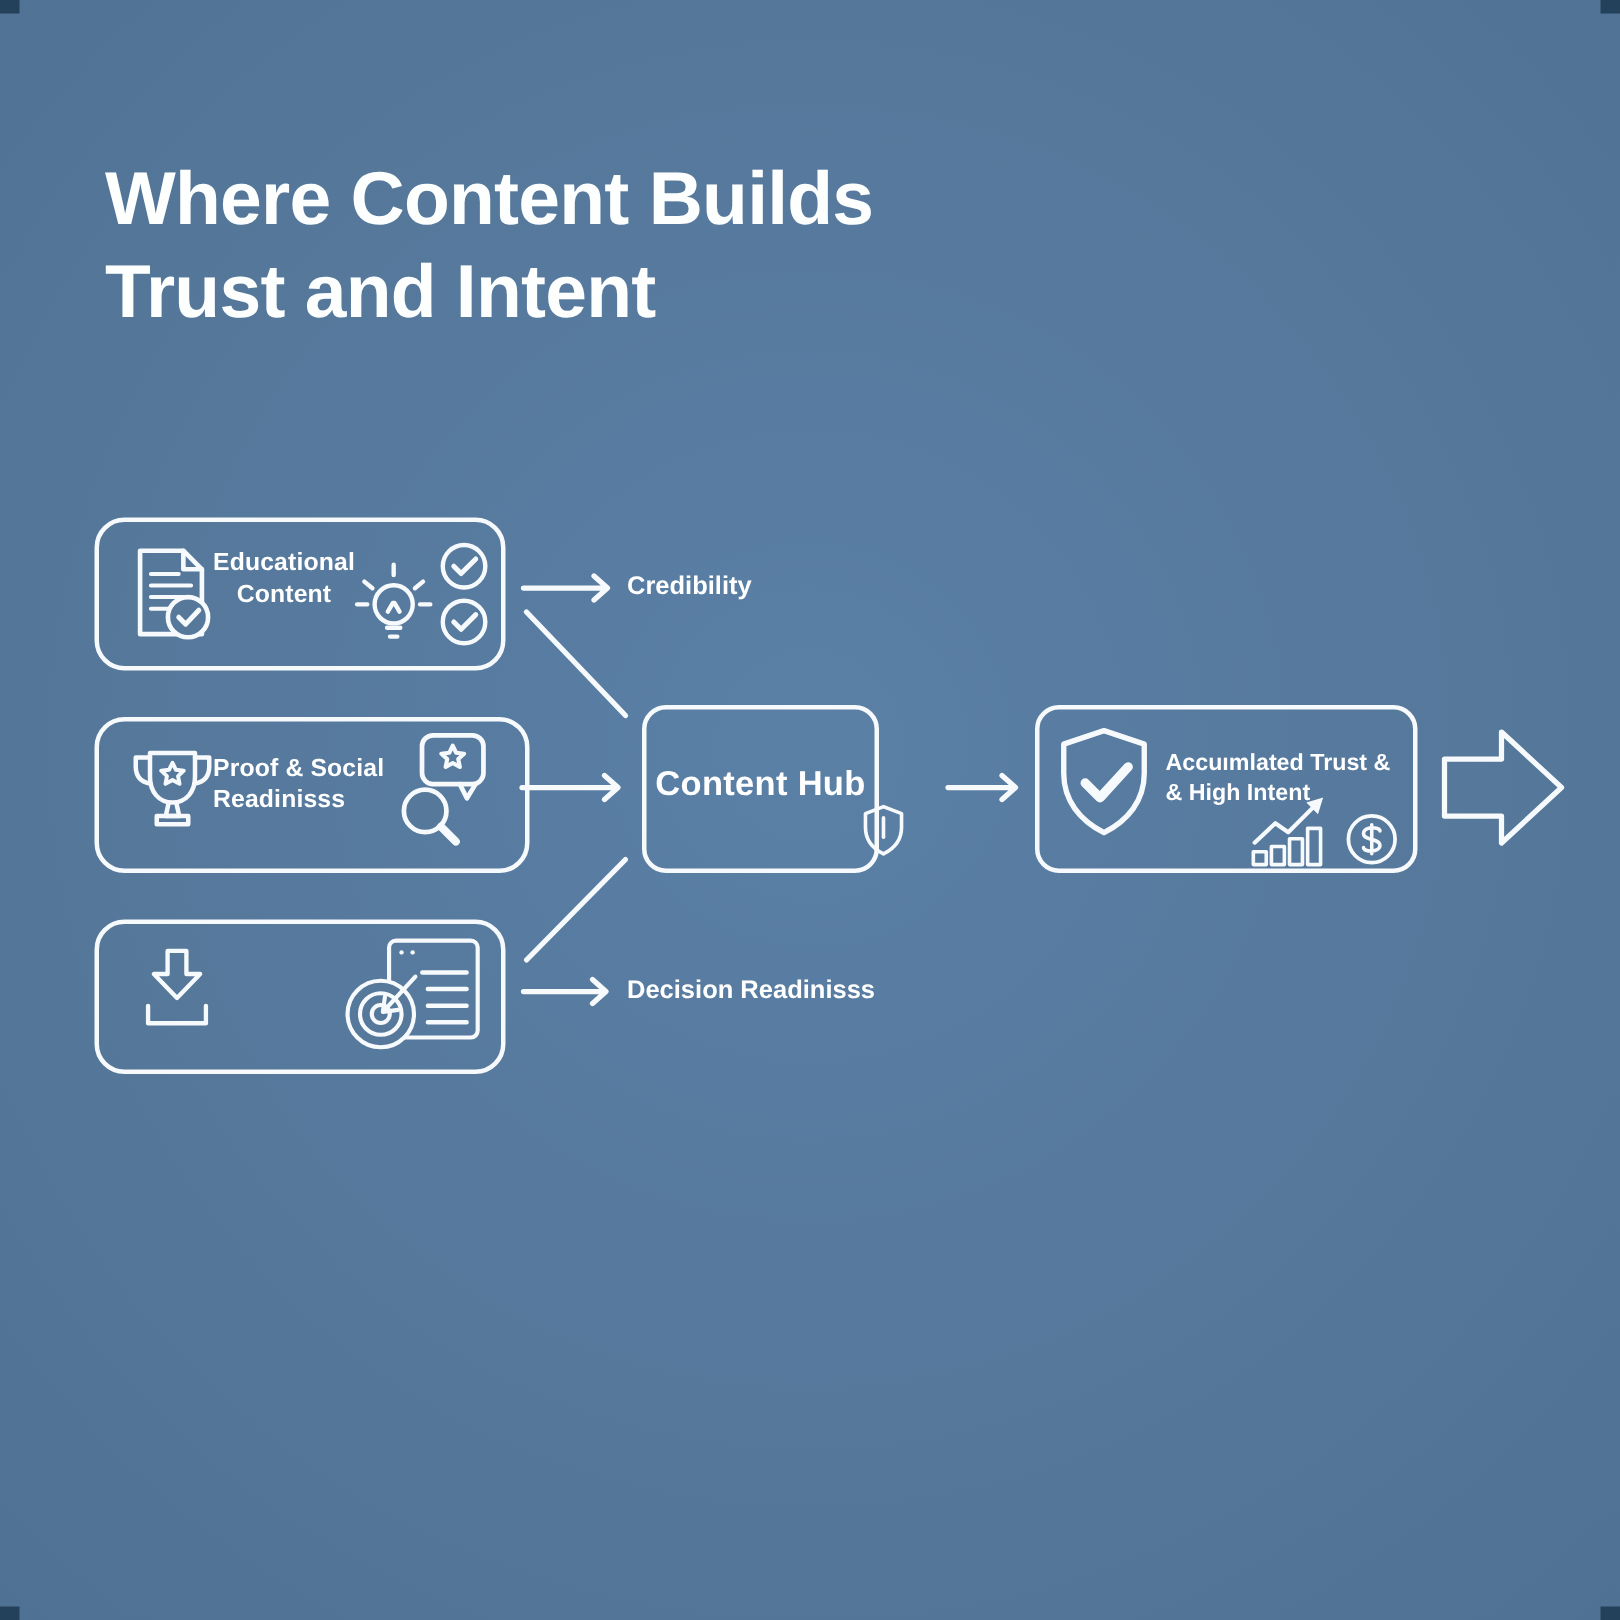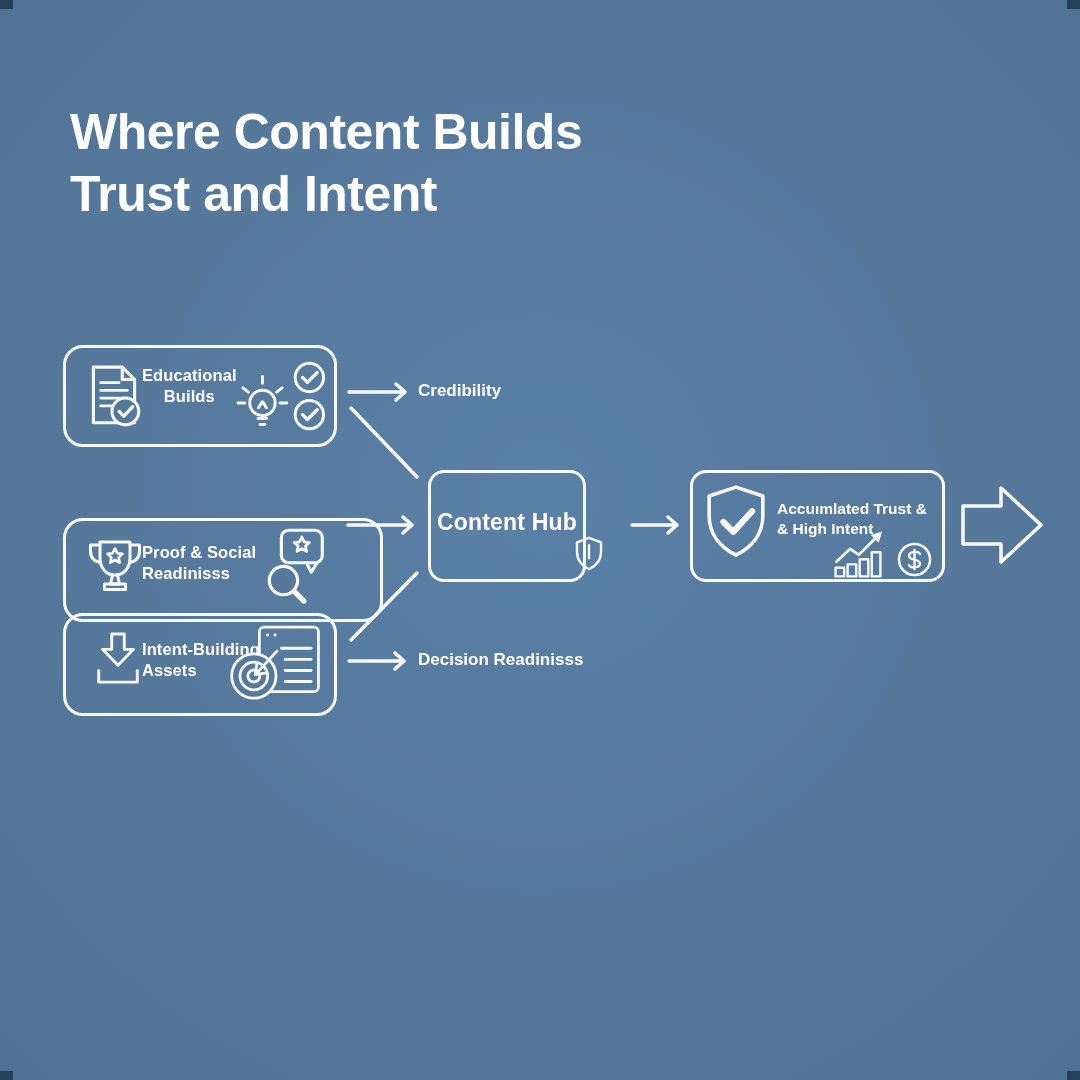--- a/index.html
+++ b/index.html
@@ -25,21 +25,21 @@
   .node-label{
     position:absolute;color:#ffffff;font-weight:bold;
     font-size:16.5px;line-height:21px;letter-spacing:.1px;white-space:nowrap;
   }
   .icon{position:absolute;}
   .icon svg{display:block;}
   .stroke{stroke:#f7fafc;fill:none;stroke-linecap:round;stroke-linejoin:round;}
   .fillbg{fill:#55789b;}
 
   #box-educational{left:63px;top:345px;width:274px;height:102px;}
-  #box-proof{left:63px;top:478px;width:320px;height:104px;margin-top:40px;}
+  #box-proof{left:63px;top:478px;width:290px;height:104px;}
   #box-intent{left:63px;top:613px;width:274px;height:103px;}
   #box-hub{left:428px;top:470px;width:158px;height:112px;border-radius:16px;}
   #box-outcome{left:690px;top:470px;width:255px;height:112px;border-radius:16px;}
 
   .hub-label{
     position:absolute;left:0;top:36px;width:100%;text-align:center;
     color:#fff;font-weight:bold;font-size:23px;letter-spacing:.2px;
   }
   .outcome-label{
     position:absolute;left:84px;top:16px;color:#fff;font-weight:bold;
@@ -88,21 +88,21 @@
           <path d="M12 5 H40 L52 17 V59 H12 Z"></path>
           <path d="M40 5 V17 H52"></path>
           <path stroke-width="2.6" d="M19 20 H37 M19 27.5 H45 M19 35 H45 M19 42.5 H33"></path>
           <circle class="fillbg" cx="43" cy="48" r="13"></circle>
           <path stroke-width="3.2" d="M37 48 L41.5 52.5 L50 43.5"></path>
         </g>
       </svg>
     </div>
     <div class="node-label" style="left:76px;top:17px;text-align:center;">
       <div>Educational</div>
-      <div>Builds</div>
+      <div>Content</div>
     </div>
     <div class="icon" style="left:167px;top:8px;">
       <svg width="98" height="86" viewBox="0 0 100 88">
         <g class="stroke" stroke-width="3">
 
           <circle cx="30" cy="48" r="13"></circle>
           <path d="M26 53 l3.5 -6 h1 l3.5 6"></path>
           <path d="M25.5 64 h9 M27.5 70 h5"></path>
           <path d="M30 28 v-7 M15.5 37 l-5.5 -4.5 M44.5 37 l5.5 -4.5 M12 48 H5 M48 48 h7"></path>
 
@@ -146,24 +146,20 @@
   </div>
 
   <div class="node" id="box-intent">
     <div class="icon" style="left:25px;top:13px;">
       <svg width="54" height="60" viewBox="0 0 56 62">
         <g class="stroke" stroke-width="3">
           <path d="M21.5 5 H34.5 V21 H44 L28 37.5 L12 21 H21.5 Z"></path>
           <path d="M8 43 V55 H48 V43"></path>
         </g>
       </svg>
-    </div>
-    <div class="node-label" style="left:76px;top:23px;">
-      <div>Intent-Building</div>
-      <div>Assets</div>
     </div>
     <div class="icon" style="left:162px;top:7px;">
       <svg width="96" height="82" viewBox="0 0 104 88">
         <g class="stroke" stroke-width="3">
           <rect x="34" y="4" width="64" height="70" rx="5"></rect>
           <circle cx="43" cy="12.5" r="1.6" fill="#f7fafc" stroke="none"></circle>
           <circle cx="51" cy="12.5" r="1.6" fill="#f7fafc" stroke="none"></circle>
           <path stroke-width="3.2" d="M58 27 H90 M62 39 H90 M62 51 H90 M62 63 H90"></path>
           <circle class="fillbg" cx="28" cy="57" r="24"></circle>
           <circle cx="28" cy="57" r="15"></circle>

